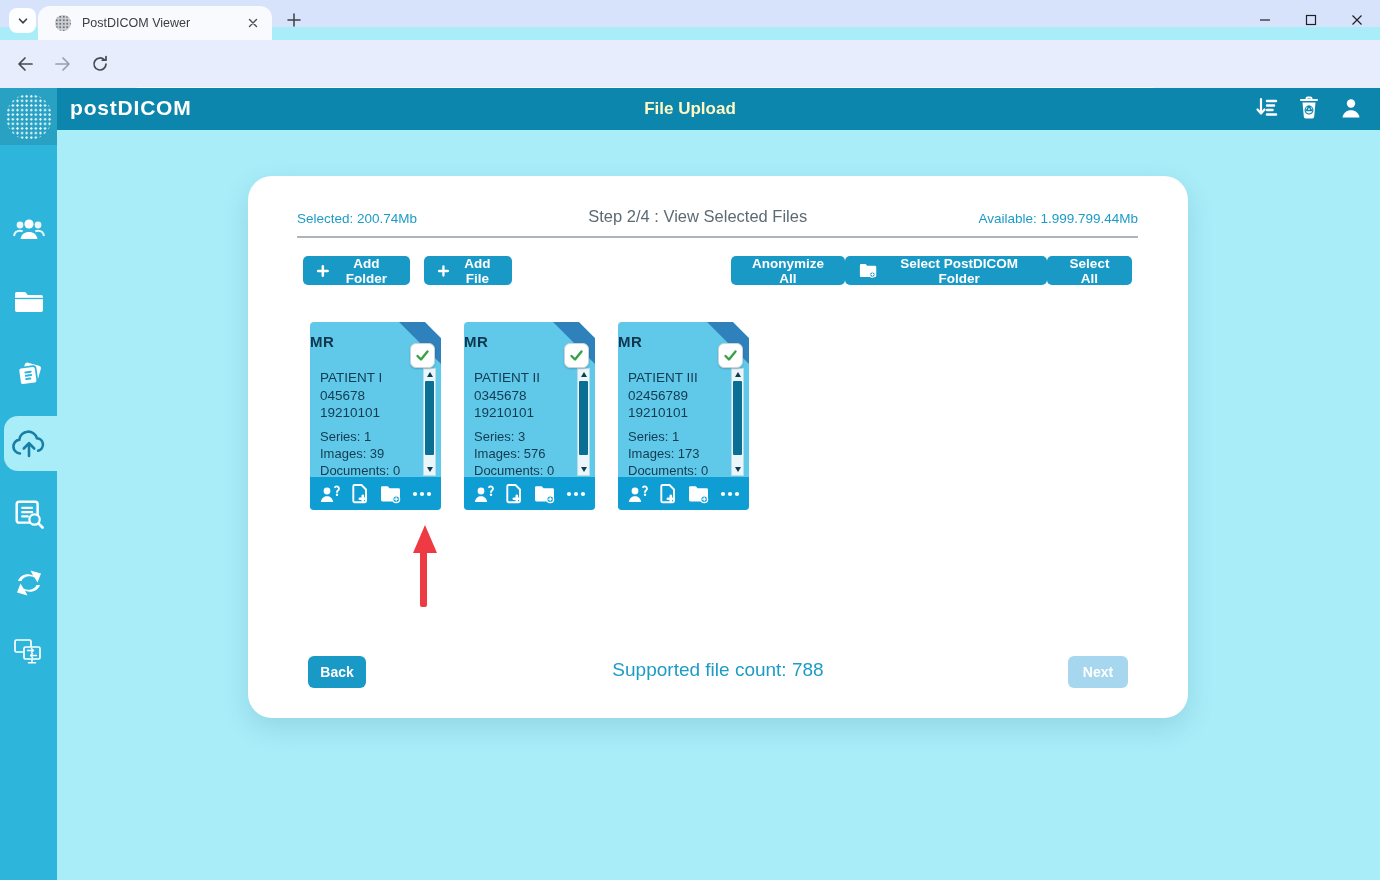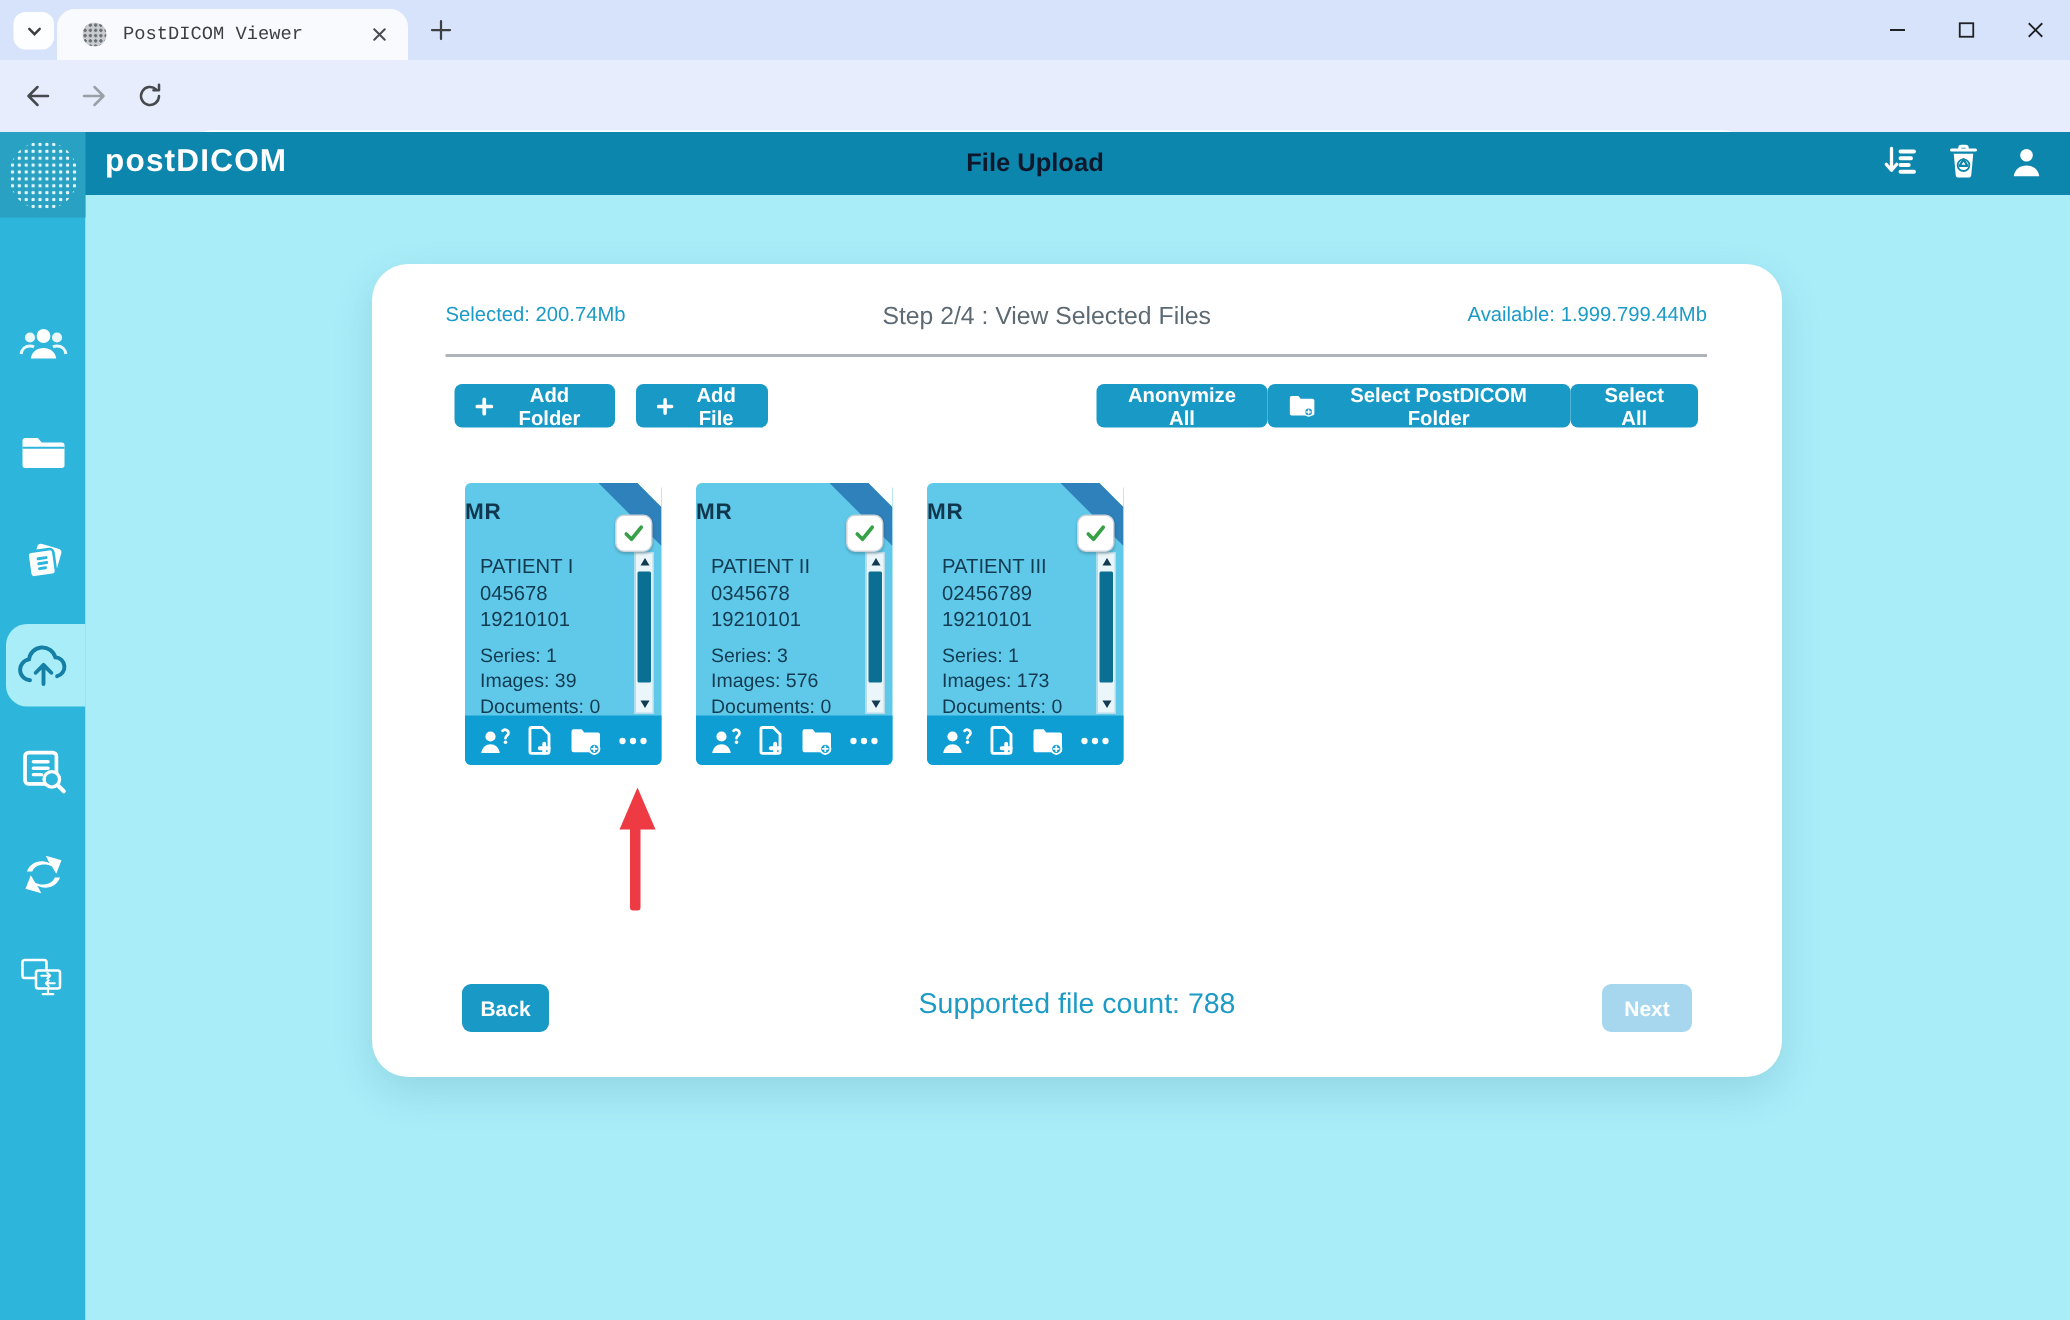--- a/index.html
+++ b/index.html
@@ -1,21 +1,21 @@
 <!DOCTYPE html>
 <html><head>
 <meta charset="utf-8">
 <style>
   * { margin:0; padding:0; box-sizing:border-box; }
   html,body { width:1380px; height:880px; overflow:hidden; }
   body { font-family:"Liberation Sans", sans-serif; position:relative; background:#a9edf9; }
   svg { display:block; }
 
   
-  .titlebar { position:absolute; left:0; top:0; width:1380px; height:40px; background:#d7e3fb;font-family:Liberation Mono, monospace; }
+  .titlebar { position:absolute; left:0; top:0; width:1380px; height:27px; background:#d7e3fb; }
   .tab-search-btn { position:absolute; left:9px; top:8px; width:27px; height:25px; background:#fdfeff; border-radius:8px; display:flex; align-items:center; justify-content:center; }
   .tab { position:absolute; left:38px; top:6px; width:234px; height:34px; background:#f8fafe; border-radius:12px 12px 0 0; display:flex; align-items:center; }
   .favicon { width:16px; height:16px; border-radius:50%; margin-left:17px;
     background-color:#c9cdd1;
     background-image:radial-gradient(#6d7276 1px, transparent 1.25px);
     background-size:3.5px 3.5px; }
   .tab-title { margin-left:11px; font-size:12.5px; color:#3c4043; flex:1; white-space:nowrap; overflow:hidden; }
   .tab-close { margin-right:10px; display:flex; align-items:center; justify-content:center; width:18px; height:18px; border-radius:50%; }
   .newtab-btn { position:absolute; left:284px; top:10px; width:20px; height:20px; display:flex; align-items:center; justify-content:center; }
   .win-controls { position:absolute; right:0; top:0; height:40px; display:flex; }
@@ -25,38 +25,38 @@
   .nav-ico { position:absolute; top:14px; width:20px; height:20px; }
   .url-pill { position:absolute; left:124px; top:47px; width:1042px; height:34px; background:#ffffff; border-radius:17px; display:flex; align-items:center; }
   .url-text { margin-left:10px; font-size:13.5px; color:#27292b; }
   .toolbar-right { position:absolute; right:14px; top:52px; display:flex; align-items:center; gap:17px; }
   .tsep { width:1px; height:20px; background:#c3cde4; }
   .avatar-dot { width:24px; height:24px; border-radius:50%; display:flex; align-items:center; justify-content:center; }
 
   
   .app-header { position:absolute; left:0; top:88px; width:1380px; height:42px; background:#0c86ac; }
   .brand { position:absolute; left:70px; top:8px; font-size:21px; font-weight:bold; color:#ffffff; letter-spacing:.8px; }
-  .page-title { position:absolute; left:0; top:11px; width:100%; text-align:center; font-size:17px; font-weight:bold; color:#0f172a; }
+  .page-title { position:absolute; left:0; top:11px; width:100%; text-align:center; font-size:17px; font-weight:bold; color:#fef9c3; }
   .hdr-icons { position:absolute; right:16px; top:7px; display:flex; gap:17px; align-items:center; }
   .logo-square { position:absolute; left:0; top:88px; width:57px; height:57px; background:#29a1c3; z-index:5; display:flex; align-items:center; justify-content:center; }
   .logo-circle { width:46px; height:46px; border-radius:50%;
     background-image:radial-gradient(#e3f6fb 1.1px, transparent 1.35px);
     background-size:4.6px 4.6px; }
 
   
   .sidebar { position:absolute; left:0; top:130px; width:57px; height:750px; background:#2db5db; }
   .side-item { position:absolute; left:0; width:57px; height:44px; display:flex; align-items:center; justify-content:center; color:#ffffff; }
   .side-active-bg { position:absolute; left:4px; top:286px; width:53px; height:55px; background:#a9edf9; border-radius:14px 0 0 14px; }
   .side-item.active { color:#157fa6; }
 
   
   .content { position:absolute; left:57px; top:130px; width:1323px; height:750px; background:#a9edf9; }
   .panel { position:absolute; left:191px; top:46px; width:940px; height:542px; background:#ffffff; border-radius:24px; box-shadow:0 10px 28px rgba(10,70,100,.14); }
 
-  .stats-row { position:absolute; left:49px; right:50px; top:26px; height:24px; display:flex; align-items:flex-start; justify-content:space-between; }
+  .stats-row { position:absolute; left:49px; right:50px; top:26px; height:24px; display:flex; align-items:flex-end; justify-content:space-between; }
   .teal-txt { color:#1d9bc7; font-size:13.5px; }
   .step-title { color:#5d6a73; font-size:16.5px; }
   .divider { position:absolute; left:49px; right:50px; top:60px; height:2px; background:#aeb4b9; }
 
   .btn { background:#1899c6; color:#fff; border:none; border-radius:5px; height:29px; font-family:inherit;
          font-size:13.5px; font-weight:bold; display:flex; align-items:center; justify-content:center; gap:8px; padding:0 14px; cursor:pointer; }
   .actions-left { position:absolute; left:55px; top:80px; display:flex; gap:14px; }
   .actions-right { position:absolute; right:56px; top:80px; display:flex; }
 
   

